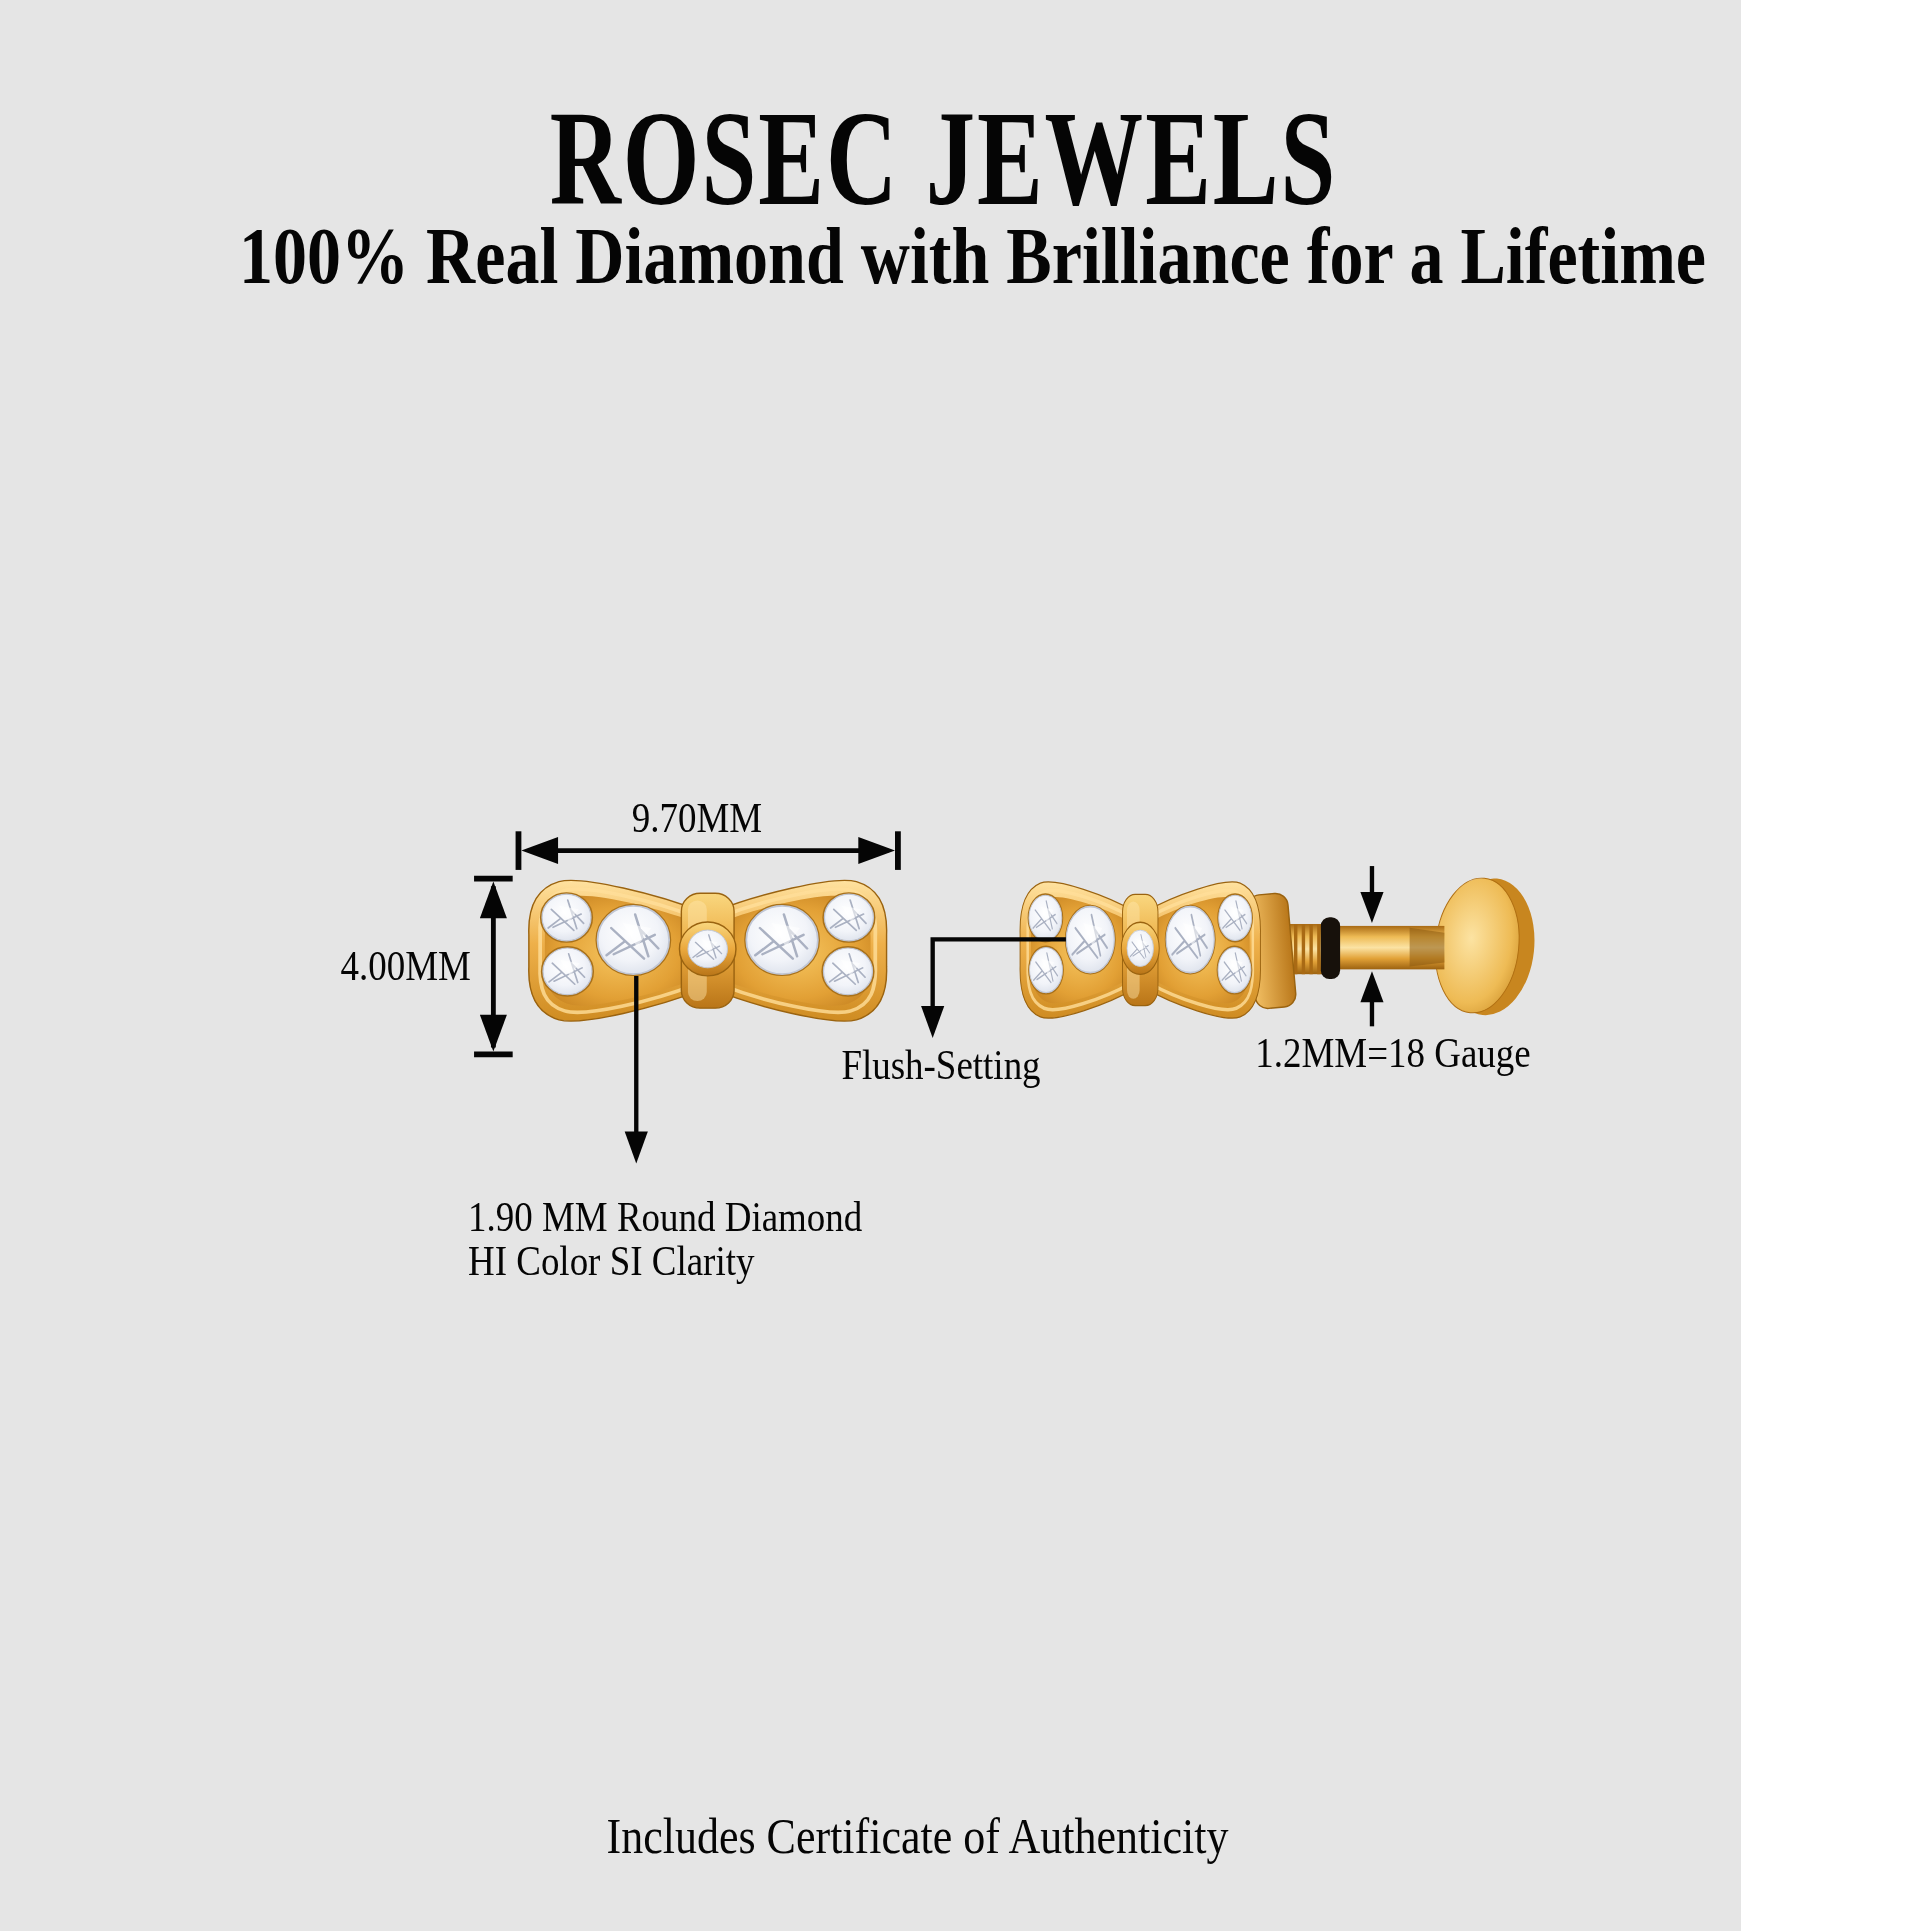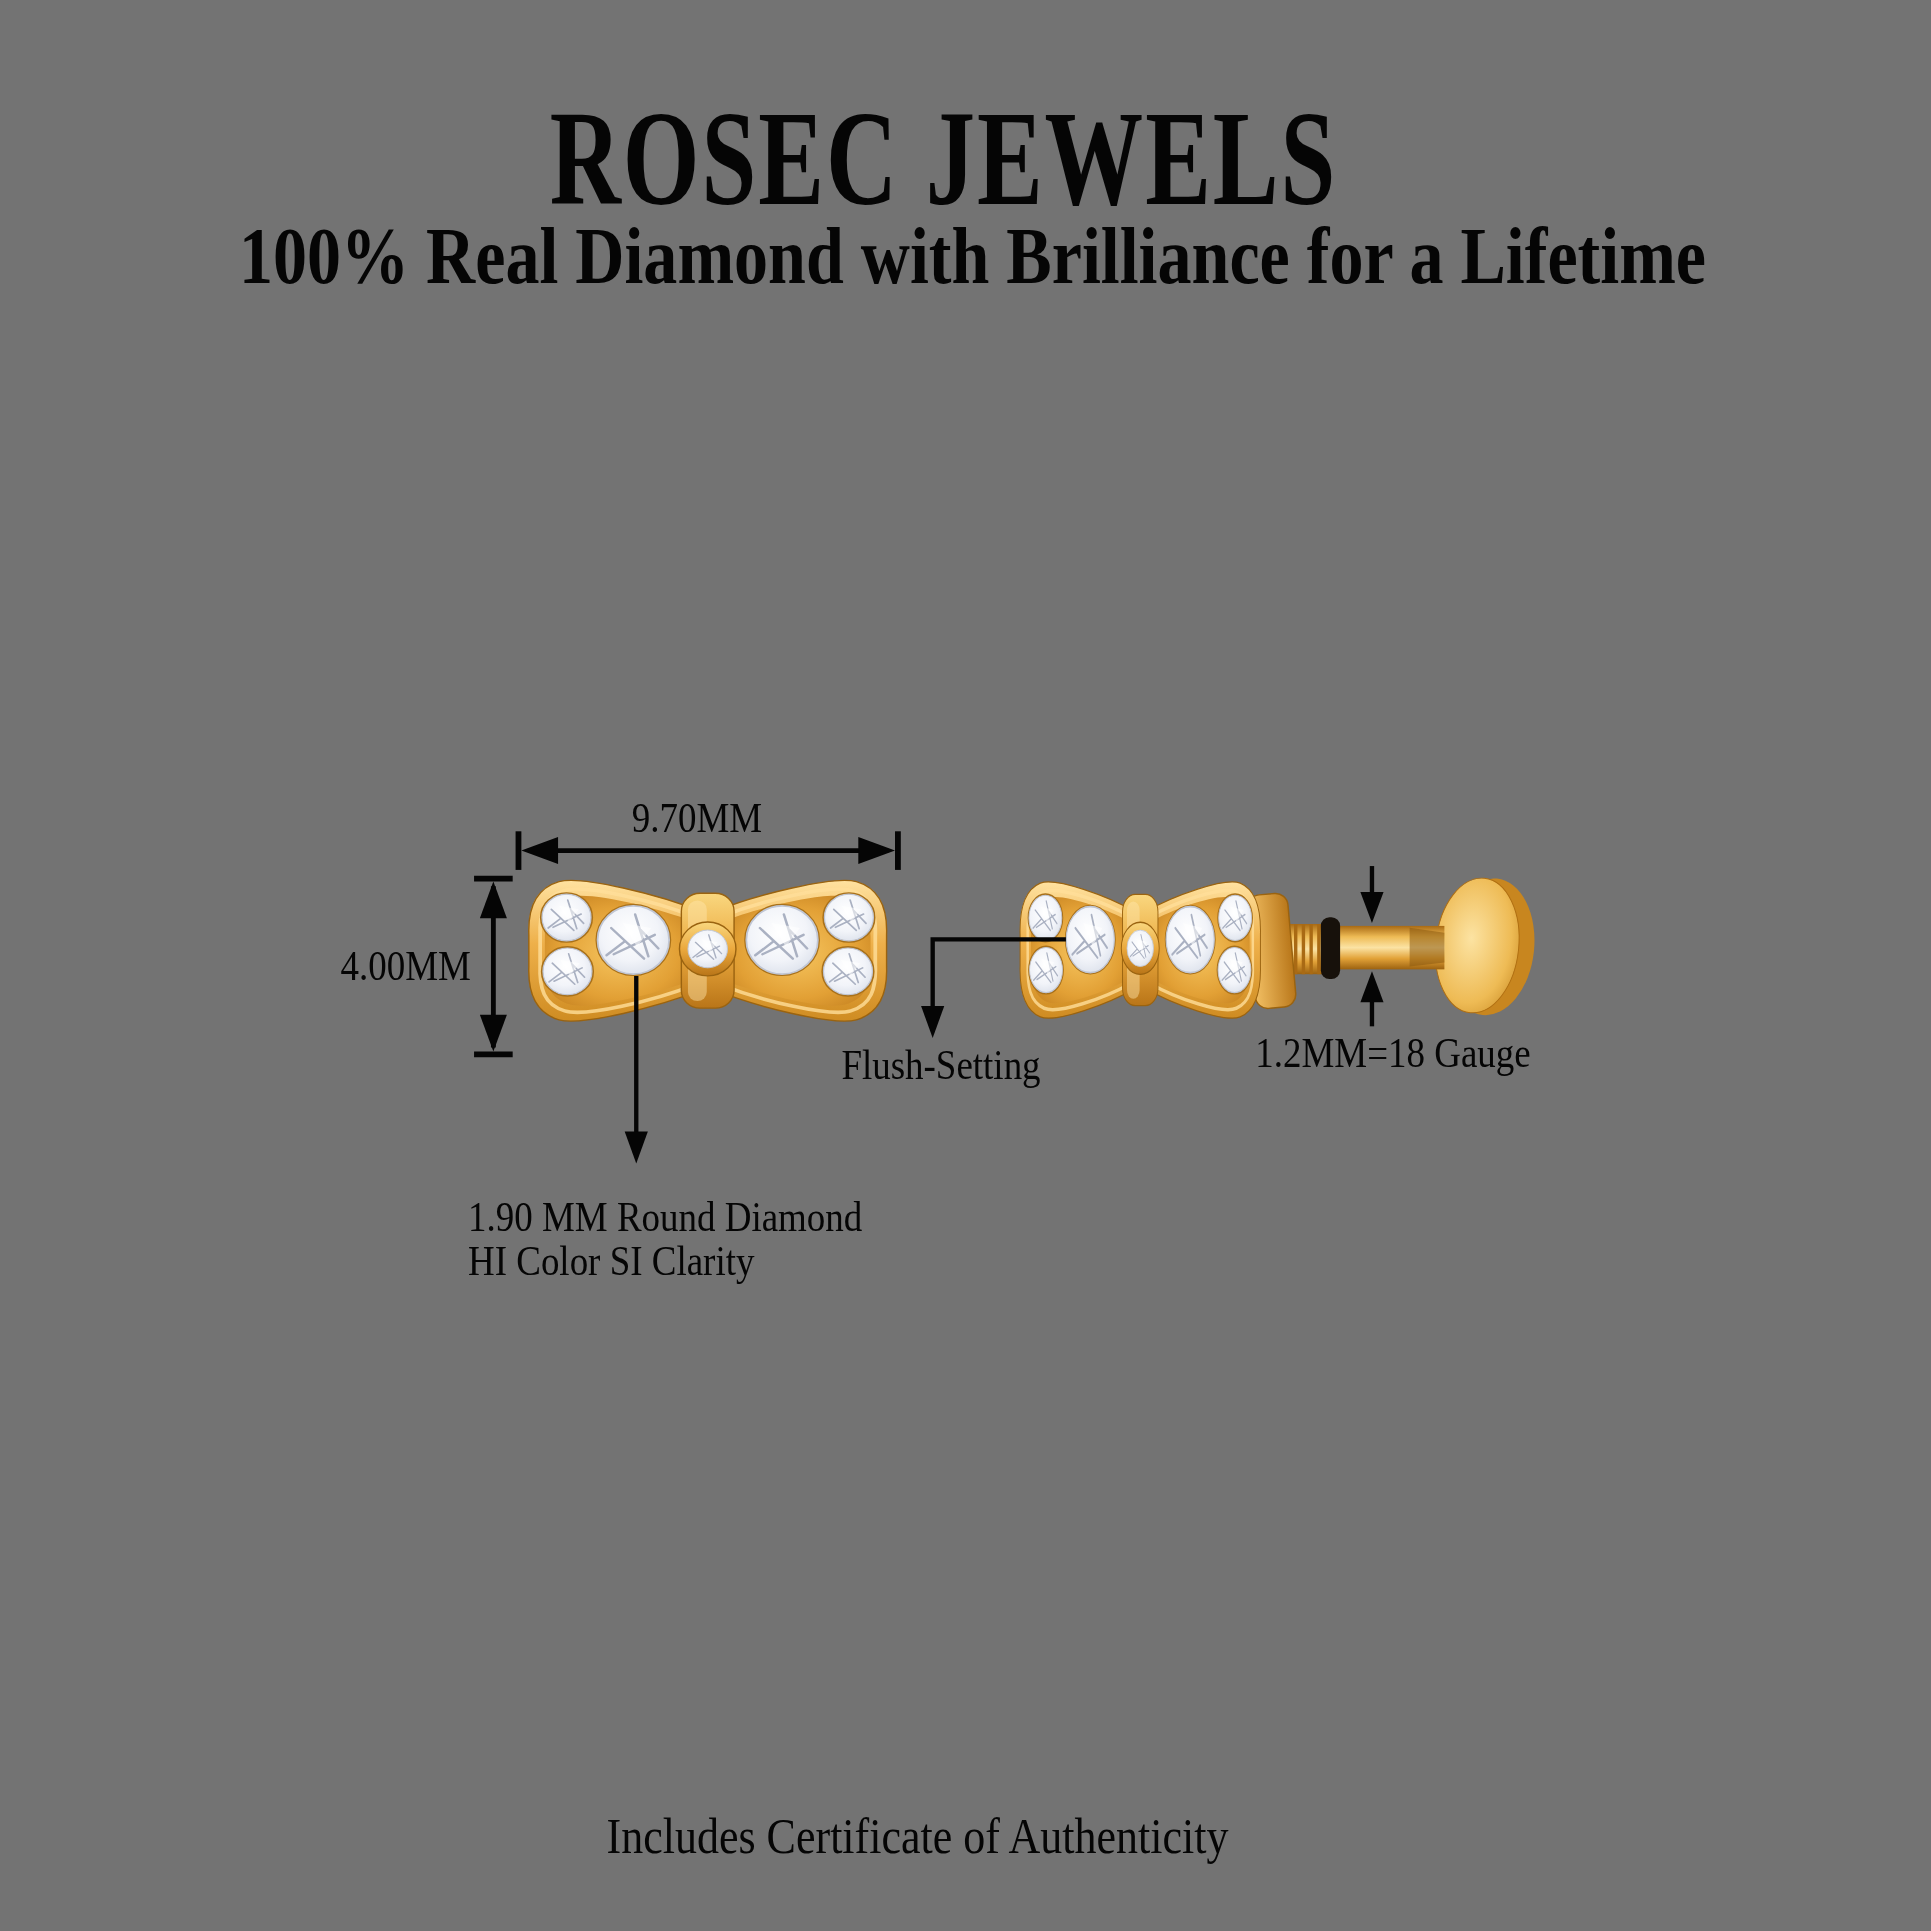--- a/index.html
+++ b/index.html
@@ -1,17 +1,17 @@
 <!DOCTYPE html>
 <html><head>
 <meta charset="utf-8">
 <style>
   html,body{margin:0;padding:0;background:#ffffff;}
   #canvas{
-    position:relative;width:1931px;height:1931px;background:#737373;overflow:hidden;
+    position:relative;width:1741px;height:1931px;background:#e5e5e5;overflow:hidden;
     font-family:"Liberation Serif","DejaVu Serif",serif;color:#050505;
   }
   #art{position:absolute;left:0;top:0;width:1931px;height:1931px;}
   .txt{position:absolute;white-space:nowrap;color:#050505;}
   .brand{
     left:-22px;top:81px;width:1931px;text-align:center;
     font-size:135px;font-weight:700;letter-spacing:0.02em;
     transform:scaleX(0.73);transform-origin:50% 50%;
   }
   .tagline{

